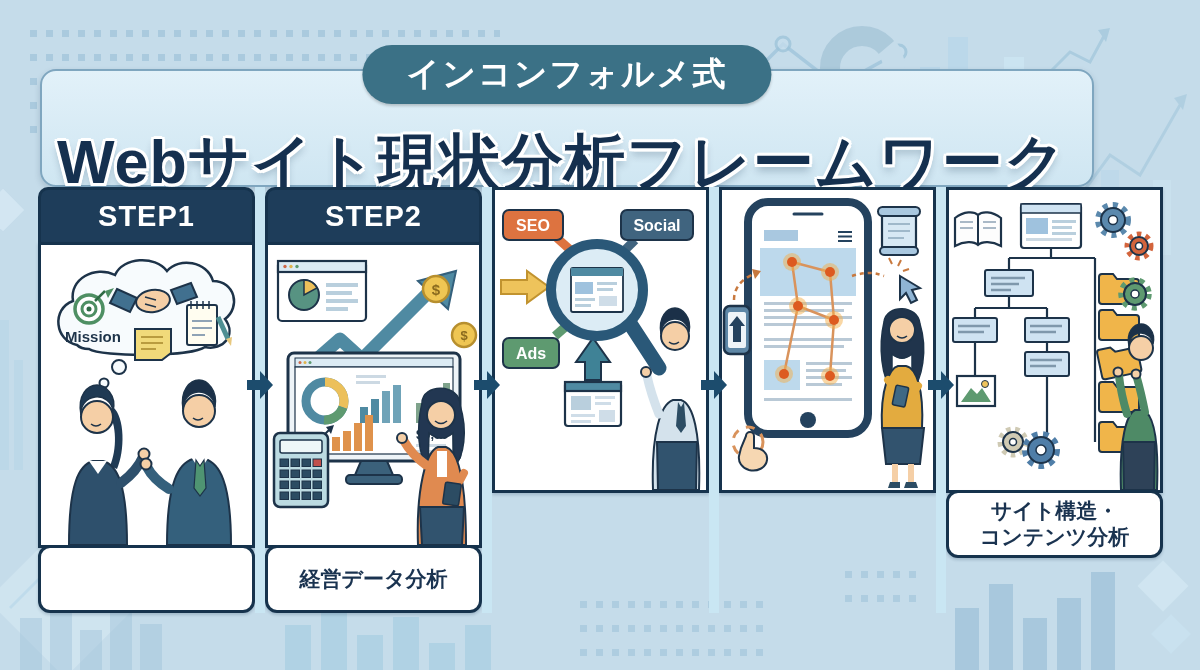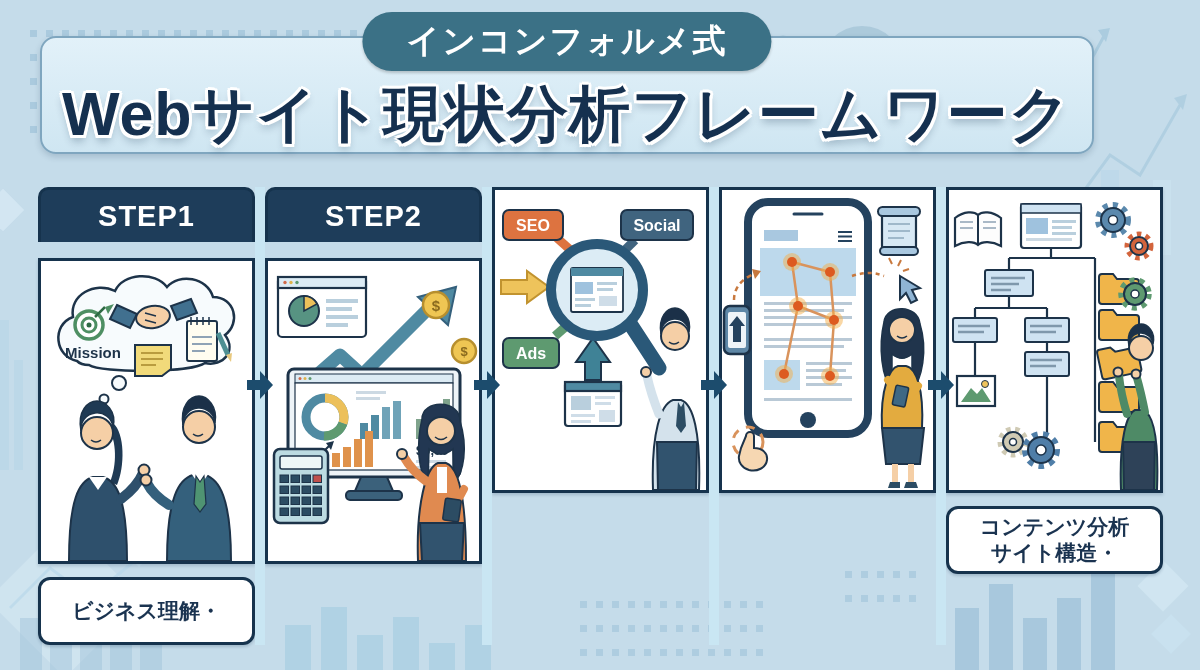--- a/index.html
+++ b/index.html
@@ -5,36 +5,36 @@
   html,body{margin:0;padding:0;}
   .canvas{position:relative;width:1200px;height:670px;overflow:hidden;background:#c5dcea;
           font-family:"Liberation Sans","DejaVu Sans",sans-serif;}
   .deco{position:absolute;pointer-events:none;}
   .dash-grid{background-image:
       repeating-linear-gradient(0deg, rgba(197,220,234,0) 0 7px, #c5dcea 7px 24px),
       repeating-linear-gradient(90deg, #94bcd6 0 7px, rgba(148,188,214,0) 7px 16px);
       opacity:.55;}
   .diamond{background:#dcedf7;transform:rotate(45deg);}
 
-  .title-box{position:absolute;left:40px;top:36px;width:1050px;height:114px;z-index:2;
+  .title-box{position:absolute;left:40px;top:69px;width:1050px;height:114px;z-index:2;
       border:2px solid #7fa6bf;border-radius:16px;
       background:linear-gradient(180deg,#e2f1f9,#cfe6f2);
       box-shadow:0 3px 6px rgba(20,50,80,.18);}
   .badge{position:absolute;left:50%;top:-26px;transform:translateX(-50%);
       background:#3b7186;color:#fff;font-size:33px;font-weight:bold;
       padding:7px 44px;border-radius:999px;letter-spacing:2px;white-space:nowrap;
       box-shadow:0 2px 3px rgba(0,0,0,.2);}
-  .main-title{margin:0;text-align:center;padding-top:36px;font-size:61px;font-weight:800;
+  .main-title{margin:15px;padding-top:36px;font-size:61px;font-weight:800;
       color:#15304f;letter-spacing:1px;white-space:nowrap;
       text-shadow:3px 0 0 #fff,-3px 0 0 #fff,0 3px 0 #fff,0 -3px 0 #fff,
         2.5px 2.5px 0 #fff,-2.5px -2.5px 0 #fff,2.5px -2.5px 0 #fff,-2.5px 2.5px 0 #fff,
         0 6px 9px rgba(10,40,70,.3);}
 
   .steps-row{position:absolute;left:38px;top:187px;width:1125px;display:flex;align-items:stretch;z-index:3;}
-  .step{flex:1 1 0;display:flex;flex-direction:column;min-width:0;gap:16px;}
+  .step{flex:1 1 0;display:flex;flex-direction:column;min-width:0;}
   .step-header{height:52px;background:#1e3d5a;border:3px solid #16334d;border-bottom:none;
       border-radius:10px 10px 0 0;color:#fff;font-size:29px;font-weight:bold;
       display:flex;align-items:center;justify-content:center;letter-spacing:1px;}
   .step-body{height:306px;background:#fff;border:3px solid #16334d;box-sizing:border-box;
       box-shadow:0 2px 3px rgba(20,50,80,.2);}
   .step-body svg{width:100%;height:100%;display:block;}
   .step-label{margin-top:-3px;min-height:62px;background:#fff;border:3px solid #16334d;
       border-radius:12px;display:flex;flex-direction:column;align-items:center;justify-content:center;
       color:#1a3350;font-size:21px;font-weight:bold;line-height:1.22;text-align:center;
       box-shadow:0 2px 3px rgba(20,50,80,.2);}
@@ -182,21 +182,20 @@
             <path d="M152,173 q5,4 10,0" stroke="#1d3349" stroke-width="1.5" fill="none"></path>
             <path d="M126,300 c0,-64 12,-82 26,-86 l12,0 c14,4 26,22 26,86 z" fill="#34607c" stroke="#1d3349" stroke-width="2"></path>
             <polygon points="150,212 159,225 168,212" fill="#fff"></polygon>
             <path d="M155,215 l4,6 4,-6 2,28 -6,8 -6,-8 z" fill="#4f9472" stroke="#1d3349" stroke-width="1.2"></path>
             <path d="M128,244 Q112,234 106,222" stroke="#34607c" stroke-width="10" stroke-linecap="round" fill="none"></path>
             <circle cx="105" cy="219" r="5.5" fill="#f5cfa6" stroke="#1d3349" stroke-width="2"></circle>
           </g>
         </svg>
       </div>
       <div class="step-label">
-        <div>ビジネス理解・</div>
       </div>
     </section>
 
     <div class="gap">
       <svg viewBox="0 0 26 32">
         <polygon points="0,11 13,11 13,2 26,16 13,30 13,21 0,21" fill="#1c4c6d"></polygon>
       </svg>
     </div>
 
     <section class="step">
@@ -289,20 +288,24 @@
             <path d="M150,300 c-2,-56 8,-94 20,-98 l8,0 c12,4 20,30 20,98 z" fill="#e08a50" stroke="#1d3349" stroke-width="2"></path>
             <rect x="169" y="206" width="10" height="26" fill="#fff"></rect>
             <path d="M158,220 Q144,210 136,196" stroke="#e08a50" stroke-width="9" stroke-linecap="round" fill="none"></path>
             <circle cx="134" cy="193" r="5" fill="#f5cfa6" stroke="#1d3349" stroke-width="2"></circle>
             <path d="M196,228 Q190,240 184,246" stroke="#e08a50" stroke-width="8" stroke-linecap="round" fill="none"></path>
             <rect x="176" y="238" width="16" height="22" rx="2" fill="#2c4c63" stroke="#1d3349" stroke-width="1.5" transform="rotate(8 184 249)"></rect>
             <path d="M152,262 h44 l-2,38 h-40 z" fill="#31536e" stroke="#1d3349" stroke-width="2"></path>
           </g>
         </svg>
       </div>
+      <div class="step-label">
+        <div>経営データ分析</div>
+        <div></div>
+      </div>
     </section>
 
     <div class="gap">
       <svg viewBox="0 0 26 32">
         <polygon points="0,11 13,11 13,2 26,16 13,30 13,21 0,21" fill="#1c4c6d"></polygon>
       </svg>
     </div>
 
     <section class="step">
       <div class="step-body">
@@ -544,19 +547,19 @@
             <path d="M172,300 c-2,-52 6,-76 14,-80 l8,0 c10,4 16,28 14,80 z" fill="#4e8a66" stroke="#1d3349" stroke-width="2"></path>
             <path d="M178,224 Q172,204 170,186" stroke="#4e8a66" stroke-width="8" stroke-linecap="round" fill="none"></path>
             <circle cx="169" cy="182" r="4.5" fill="#f5cfa6" stroke="#1d3349" stroke-width="2"></circle>
             <path d="M196,222 Q192,202 188,188" stroke="#4e8a66" stroke-width="8" stroke-linecap="round" fill="none"></path>
             <circle cx="187" cy="184" r="4.5" fill="#f5cfa6" stroke="#1d3349" stroke-width="2"></circle>
             <path d="M174,252 h32 l-1,48 h-30 z" fill="#2e4258" stroke="#1d3349" stroke-width="2"></path>
           </g>
         </svg>
       </div>
       <div class="step-label">
+        <div>サイト構造・</div>
         <div>コンテンツ分析</div>
-        <div>サイト構造・</div>
       </div>
     </section>
 
   </div>
 </div>
 
 </body></html>

